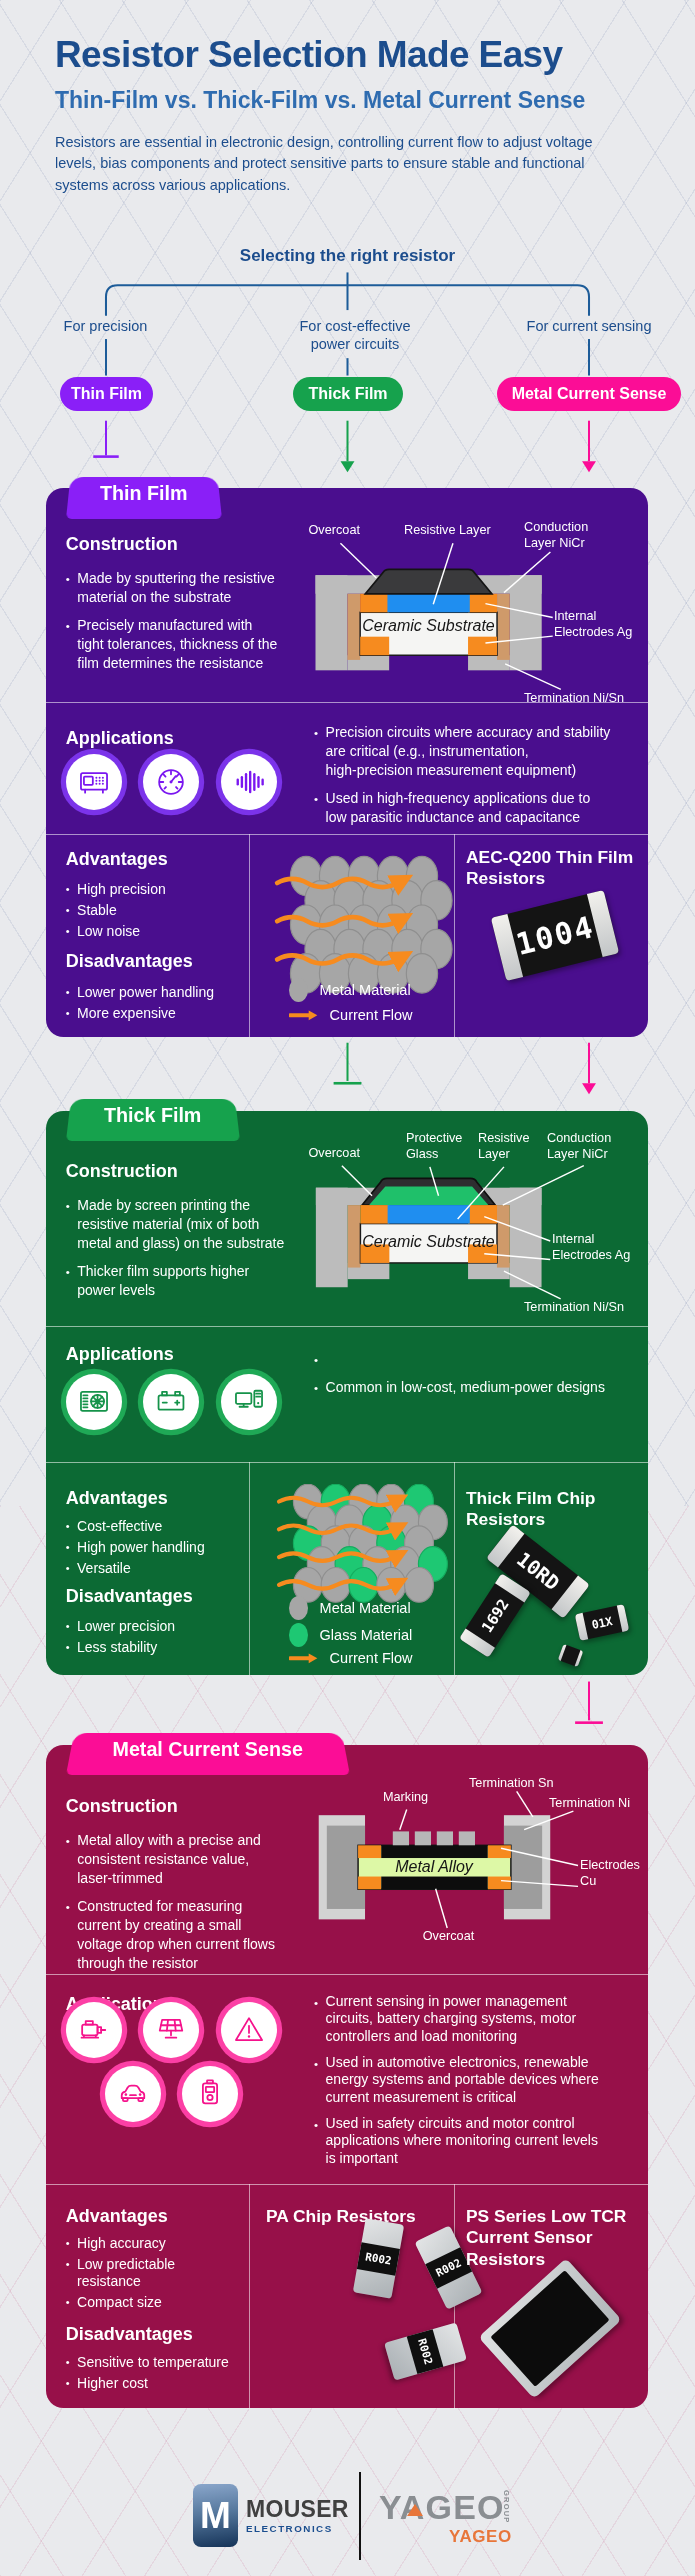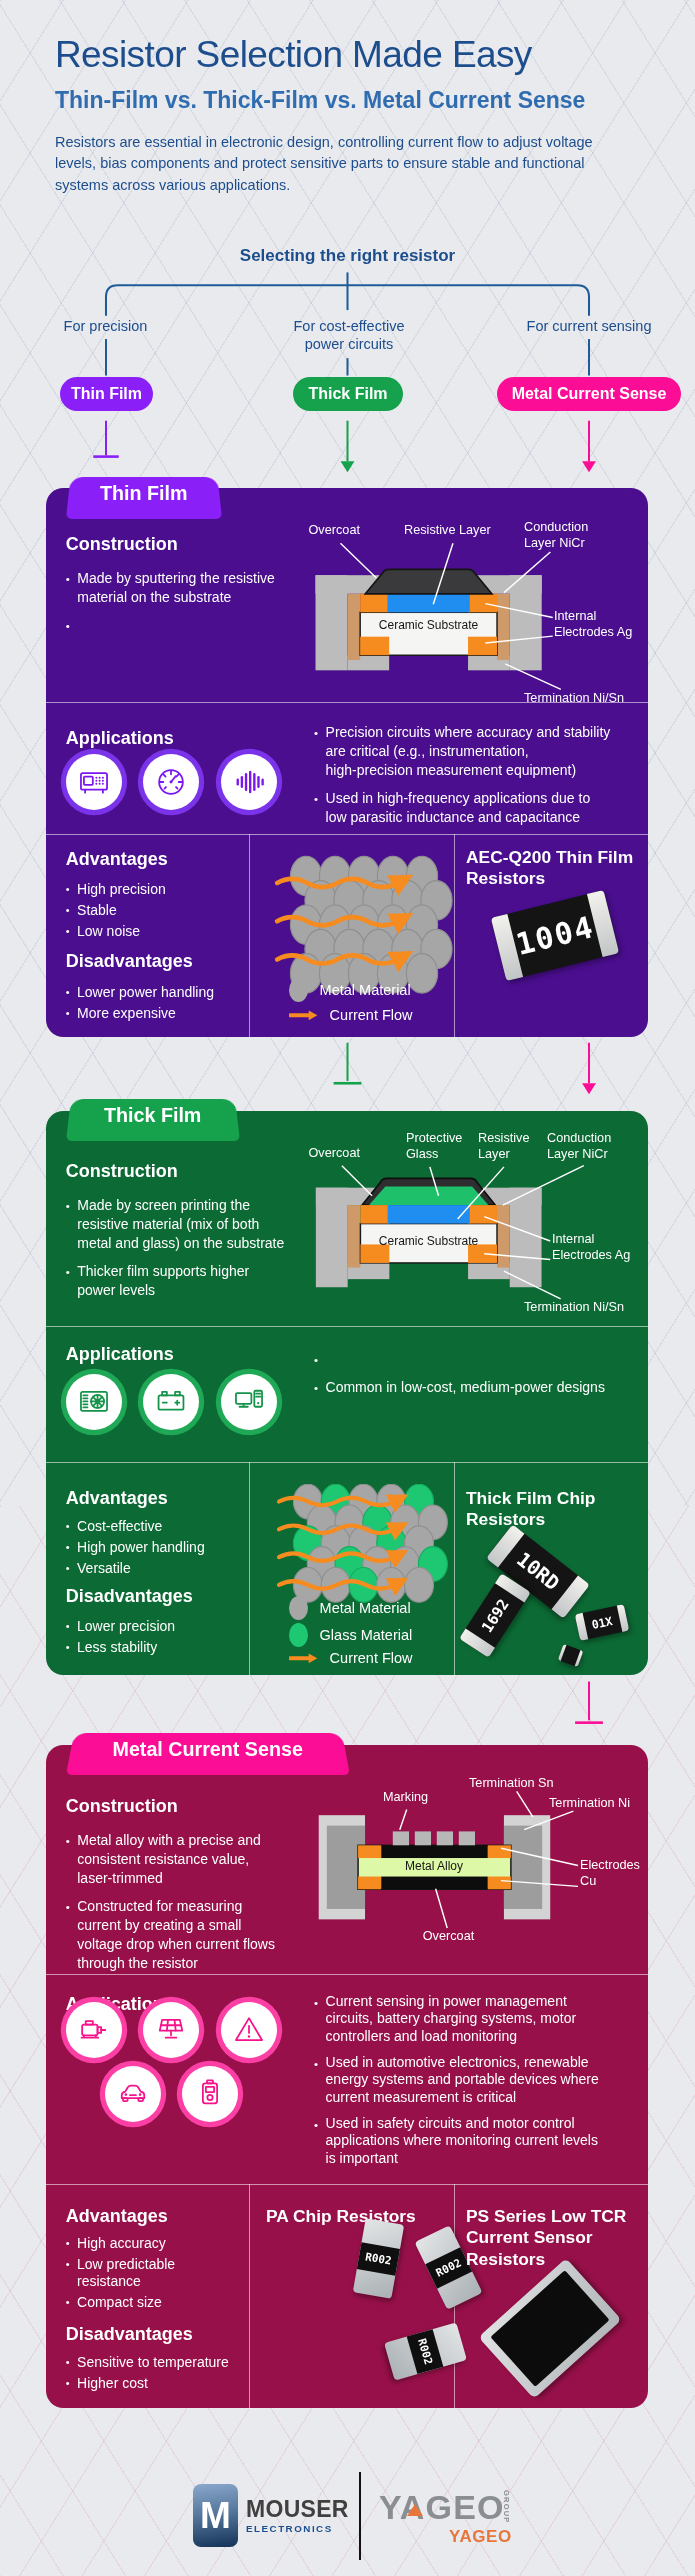--- a/index.html
+++ b/index.html
@@ -8,21 +8,21 @@
   .abs{position:absolute;}
   .lat{position:absolute;left:0;width:100%;pointer-events:none;}
   .lat1{top:0;height:1506px;
     background-image:repeating-linear-gradient(58deg,rgba(120,135,175,.16) 0 1.2px,transparent 1.2px 53px),
                      repeating-linear-gradient(122deg,rgba(120,135,175,.16) 0 1.2px,transparent 1.2px 53px);}
   .lat2{top:1506px;height:1070px;
     background-image:repeating-linear-gradient(58deg,rgba(205,125,160,.18) 0 1.2px,transparent 1.2px 53px),
                      repeating-linear-gradient(122deg,rgba(205,125,160,.18) 0 1.2px,transparent 1.2px 53px);}
   .pre{white-space:pre-line;}
   
-  .h1{left:55px;top:34px;font-size:37px;font-weight:normal;color:#1c4d8d;letter-spacing:-0.6px;}
+  .h1{left:55px;top:34px;font-size:37px;font-weight:bold;color:#1c4d8d;letter-spacing:-0.6px;}
   .h2{left:55px;top:87px;font-size:23px;font-weight:600;color:#2f6cb0;}
   .intro{left:55px;top:132px;width:614px;font-size:14.5px;line-height:21.4px;color:#1c4d8d;}
   
   .flow-title{left:0;top:246px;width:695px;text-align:center;font-size:17px;font-weight:600;color:#1c4d8d;}
   .flabel{position:absolute;font-size:14.5px;line-height:18px;color:#1c4d8d;text-align:center;}
   .pill{position:absolute;height:34px;border-radius:17px;display:flex;align-items:center;justify-content:center;
         color:#fff;font-size:16px;font-weight:bold;}
   #linesvg{position:absolute;left:0;top:0;pointer-events:none;}
   
   .card{position:absolute;left:46px;width:602px;border-radius:17.4px;color:#fff;}
@@ -43,21 +43,21 @@
   .hline{position:absolute;left:0;width:100%;height:1.2px;background:rgba(255,255,255,.55);}
   .vline{position:absolute;width:1.2px;background:rgba(255,255,255,.55);}
   .badge{position:absolute;width:56px;height:56px;border-radius:50%;background:#fff;
          display:flex;align-items:center;justify-content:center;}
   .badge svg{width:32px;height:32px;}
   .card-thin .badge{box-shadow:0 0 0 5.2px #7b33ea;color:#7a16f0;}
   .card-thick .badge{box-shadow:0 0 0 5.2px #1fa956;color:#15934a;}
   .card-mcs .badge{box-shadow:0 0 0 5.2px #fc3fa5;color:#f5128c;}
   .diagram{position:absolute;}
   .dlabel{position:absolute;font-size:12.7px;line-height:15.6px;}
-  .dlabel.dark{color:#161616;text-align:center;font-size:12px;}
+  .dlabel.dark{color:#161616;text-align:center;font-size:16px;font-style:italic;}
   .legend-row{position:absolute;display:flex;align-items:center;gap:11.6px;font-size:14.5px;}
   .sw-ellipse{width:19px;height:24px;border-radius:50%;flex:none;}
   .phead{position:absolute;font-size:17.4px;font-weight:bold;line-height:21.4px;}
   
   .chip-black{position:absolute;background:#141414;border-radius:4px;display:flex;align-items:center;justify-content:center;
               color:#fff;font-family:"DejaVu Sans Mono",monospace;font-weight:bold;box-shadow:1.7px 2.9px 5.2px rgba(0,0,0,.35);}
   .chip-black::before,.chip-black::after{content:"";position:absolute;top:0;bottom:0;width:15%;
               background:linear-gradient(180deg,#f2f1ed,#c2c5c7);}
   .chip-black::before{left:0;border-radius:4px 0 0 4px;}
   .chip-black::after{right:0;border-radius:0 4px 4px 0;}
@@ -119,40 +119,43 @@
   </svg>
 
   <div class="abs h1">Resistor Selection Made Easy</div>
   <div class="abs intro pre">Resistors are essential in electronic design, controlling current flow to adjust voltage
 levels, bias components and protect sensitive parts to ensure stable and functional
 systems across various applications.</div>
   <div class="abs h2">Thin-Film vs. Thick-Film vs. Metal Current Sense</div>
 
   <div class="abs flow-title">Selecting the right resistor</div>
   <div class="flabel pre" style="left:36px;top:317px;width:139px;">For precision</div>
-  <div class="flabel pre" style="left:268px;top:317px;width:162px;">For cost-effective
+  <div class="flabel pre" style="left:274px;top:317px;width:162px;">For cost-effective
 power circuits</div>
   <div class="flabel pre" style="left:508px;top:317px;width:162px;">For current sensing</div>
   <div class="pill" style="left:60px;top:377px;width:93px;background:#8a1ff7;">Thin Film</div>
   <div class="pill" style="left:293px;top:377px;width:110px;background:#16a24d;">Thick Film</div>
   <div class="pill" style="left:497px;top:377px;width:184px;background:#fb0d96;">Metal Current Sense</div>
 
   <section class="card card-thin" style="top:488px;height:549px;">
     <div class="tabshape tab-thin" style="left:19.7px;top:-15px;width:156px;height:46px;"></div>
     <div class="tablabel" style="left:19.7px;top:-5.8px;width:156px;">Thin Film</div>
 
     <div class="sec-h" style="left:19.7px;top:46px;">Construction</div>
     <div class="bullets" style="left:19.7px;top:81px;width:243px;">
       <div class="bullet">
           <span class="dot">•</span>
           <span class="pre">Made by sputtering the resistive
 material on the substrate</span>
         </div>
       <div class="bullet">
           <span class="dot">•</span>
+          <span class="pre">Precisely manufactured with
+tight tolerances, thickness of the
+film determines the resistance</span>
         </div>
     </div>
 
     <div class="diagram" style="left:255px;top:32px;width:348px;height:209px;">
       <svg width="348" height="209" viewBox="0 0 600 360">
         <g transform="translate(25,85)">
           <rect x="0" y="10" width="390" height="32" fill="#bcbcbc"></rect>
           <rect x="0" y="10" width="55" height="164" fill="#bcbcbc"></rect>
           <rect x="335" y="10" width="55" height="164" fill="#bcbcbc"></rect>
           <rect x="55" y="148" width="72" height="26" fill="#bcbcbc"></rect>

